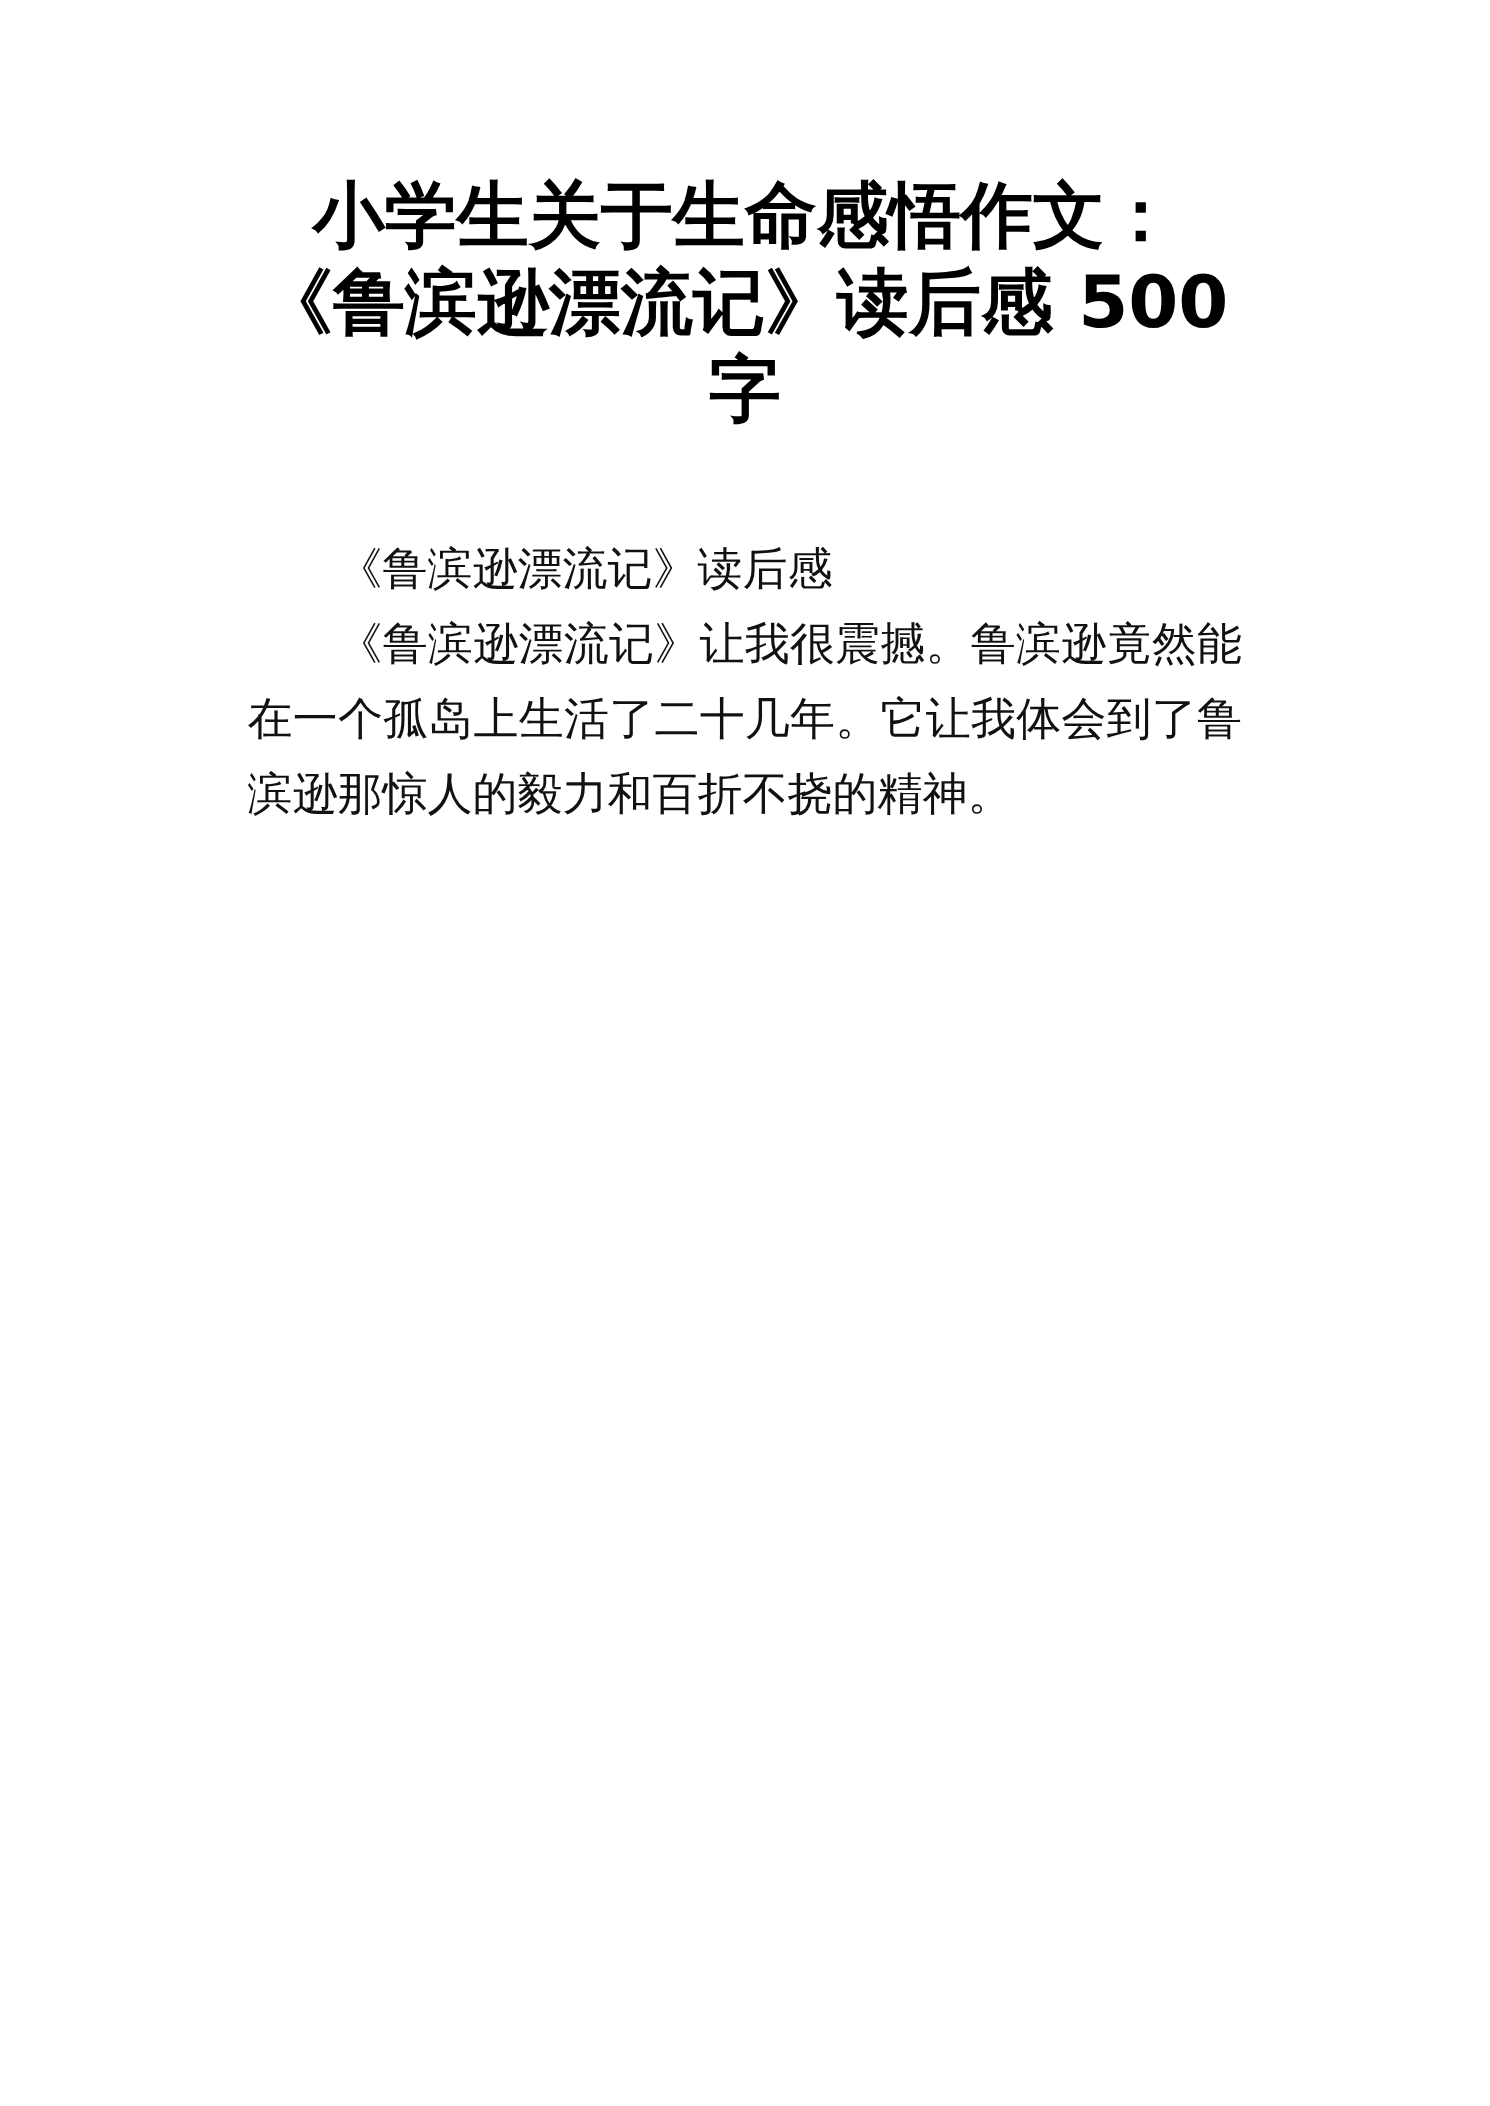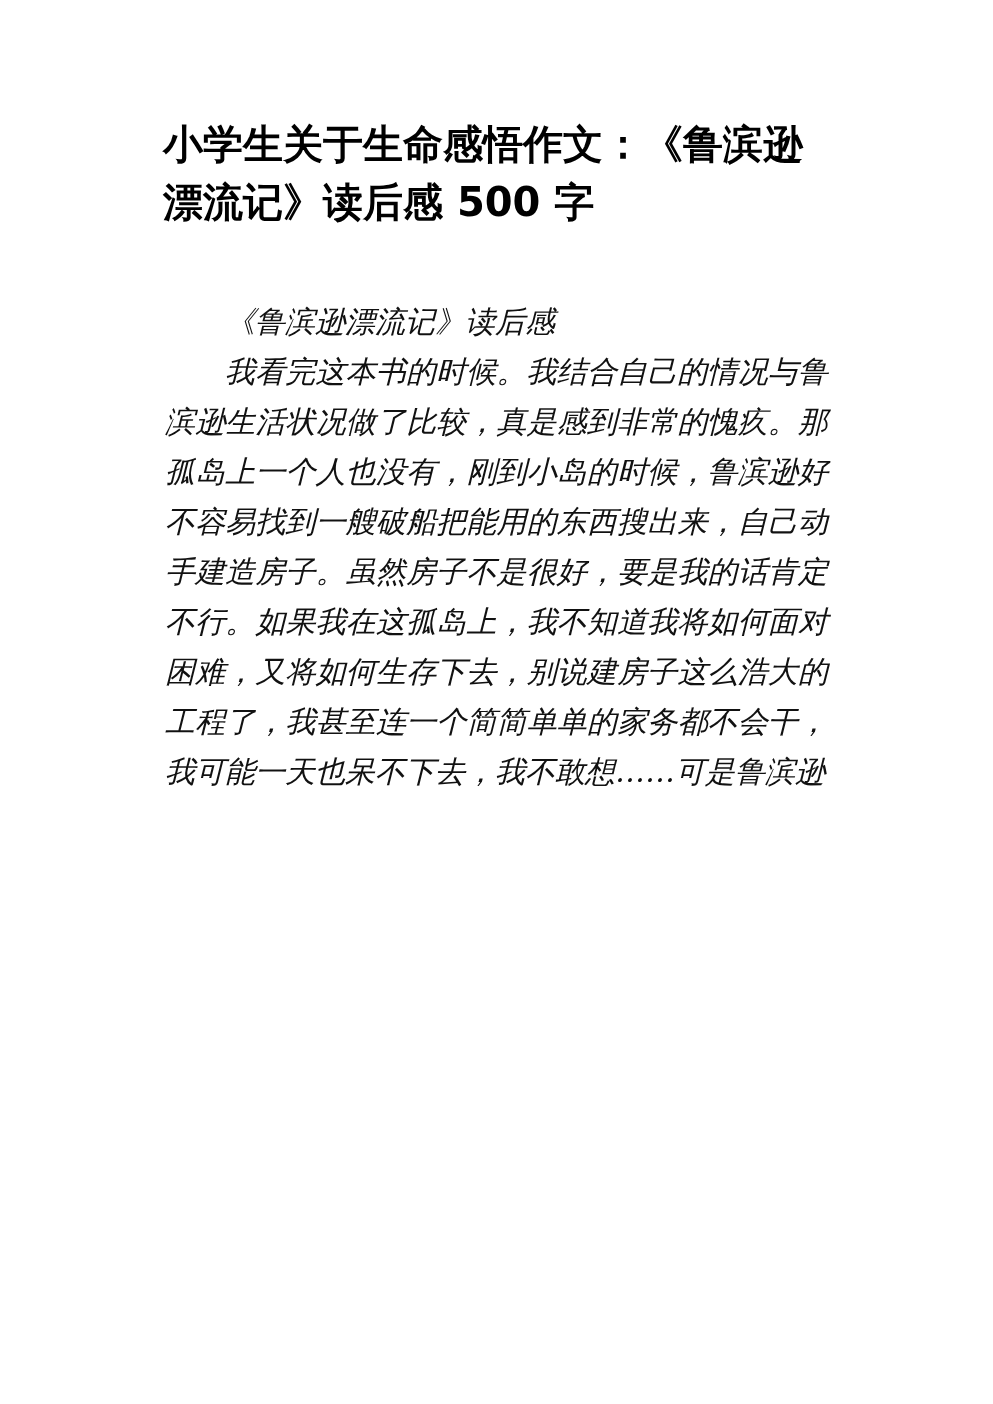--- a/index.html
+++ b/index.html
@@ -13,49 +13,48 @@
       height: 1404px;
       background: #ffffff;
       overflow: hidden;
       box-sizing: border-box;
     }
     .doc-title {
       margin: 0;
       padding: 115px 163px 0 163px;
       font-family: "DejaVu Sans", "Liberation Sans", sans-serif;
       font-weight: bold;
-      font-size: 40px;
+      font-size: 48px;
       line-height: 58px;
       letter-spacing: 0px;
-      text-align: left;
+      text-align: center;
       color: #000000;
     }
     .doc-body {
       margin-top: 66px;
       padding: 0 165px;
       font-family: "DejaVu Serif", "Liberation Serif", serif;
       font-size: 30px;
       line-height: 50px;
       text-align: justify;
       color: #111111;
     }
     .doc-body p {
       margin: 0;
       padding: 0;
       text-indent: 2em;
       word-break: break-all;
       overflow-wrap: break-word;
-      font-style: italic;
     }
   </style>
 </head>
 <body>
 
 <div class="page">
 
   <h1 class="doc-title">小学生关于生命感悟作文：《鲁滨逊漂流记》读后感 500 字</h1>
 
   <div class="doc-body">
     <p>《鲁滨逊漂流记》读后感</p>
-    <p>我看完这本书的时候。我结合自己的情况与鲁滨逊生活状况做了比较，真是感到非常的愧疚。那孤岛上一个人也没有，刚到小岛的时候，鲁滨逊好不容易找到一艘破船把能用的东西搜出来，自己动手建造房子。虽然房子不是很好，要是我的话肯定不行。如果我在这孤岛上，我不知道我将如何面对困难，又将如何生存下去，别说建房子这么浩大的工程了，我甚至连一个简简单单的家务都不会干，我可能一天也呆不下去，我不敢想……可是鲁滨逊</p>
+    <p>《鲁滨逊漂流记》让我很震撼。鲁滨逊竟然能在一个孤岛上生活了二十几年。它让我体会到了鲁滨逊那惊人的毅力和百折不挠的精神。</p>
   </div>
 
 </div>
 
 </body></html>

